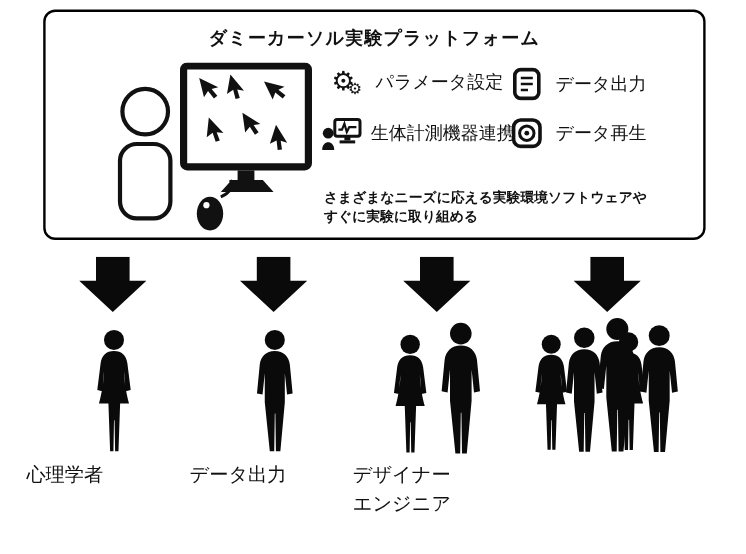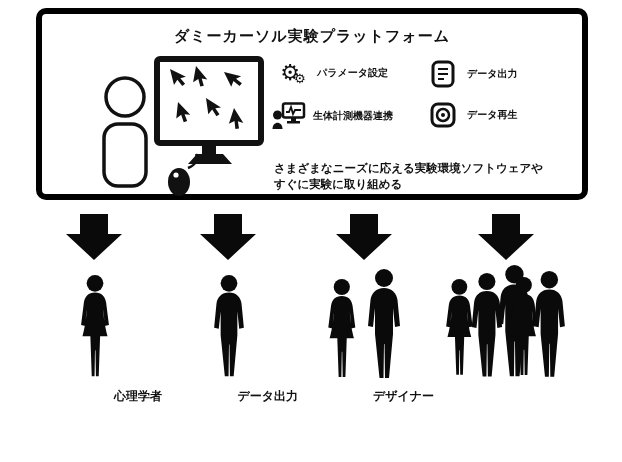--- a/index.html
+++ b/index.html
@@ -2,50 +2,50 @@
 <html><head>
 <meta charset="utf-8">
 <style>
   * { margin:0; padding:0; box-sizing:border-box; }
   html,body { background:#fff; }
   body { font-family:"DejaVu Sans","Liberation Sans",sans-serif; color:#111; }
   .canvas { position:relative; width:622px; height:462px; background:#fff; overflow:hidden; }
 
   
   .platform-box { position:absolute; left:36px; top:8px; width:552px; height:192px;
-                  border:6px solid #000000; border-radius:10px; background:#fff; }
+                  border:2px solid #000000; border-radius:10px; background:#fff; }
   .title { position:absolute; left:0; right:0; top:13px; text-align:center;
            font-size:15px; font-weight:700; letter-spacing:1px; }
   .icon-abs { position:absolute; line-height:0; }
   .person-outline { left:56px; top:60px; }
   .monitor-ill { left:112px; top:42px; }
 
   .feature { position:absolute; display:flex; align-items:center; gap:7px; }
   .feature .f-icon { display:inline-flex; align-items:center; justify-content:center;
                      width:34px; line-height:0; }
-  .f-label { font-size:10px; font-weight:700; white-space:nowrap; }
+  .f-label { font-size:15px; font-weight:400; white-space:nowrap; }
   .f1 { left:234px; top:46px; }
   .f2 { left:384px; top:46px; }
   .f3 { left:230px; top:88px; }
   .f4 { left:384px; top:88px; }
   .gear-big { font-size:22px; line-height:1; }
   .gear-small { font-size:13px; line-height:1; margin-left:-6px; margin-top:12px; }
 
   .desc { position:absolute; left:232px; top:146px; font-size:11.5px; font-weight:700;
           line-height:16px; }
 
   
   .arrow { position:absolute; top:214px; line-height:0; }
 
   
   .figure-group { position:absolute; fill:#0a0a0a; line-height:0; }
 
   
-  .aud-label { position:absolute; top:384px; text-align:right; font-size:12px;
-               font-weight:700; line-height:24px; }
+  .aud-label { position:absolute; top:384px; text-align:left; font-size:16px;
+               font-weight:400; line-height:24px; }
   .hidden-defs { position:absolute; width:0; height:0; overflow:hidden; }
 </style>
 </head>
 <body>
 
 <div class="canvas">
 
   <svg class="hidden-defs" aria-hidden="true">
     <defs>
       <path id="cursor" d="M0,0 L0,11 L3,8.2 L5.2,13 L7.4,12 L5.2,7.6 L9,7.6 Z"></path>
@@ -195,15 +195,16 @@
   <div class="aud-label" style="left:22px; width:140px">
     <div>心理学者</div>
     <div></div>
   </div>
   <div class="aud-label" style="left:158px; width:140px">
     <div>データ出力</div>
     <div></div>
   </div>
   <div class="aud-label" style="left:294px; width:140px">
     <div>デザイナー</div>
+    <div>エンジニア</div>
   </div>
 
 </div>
 
 </body></html>

